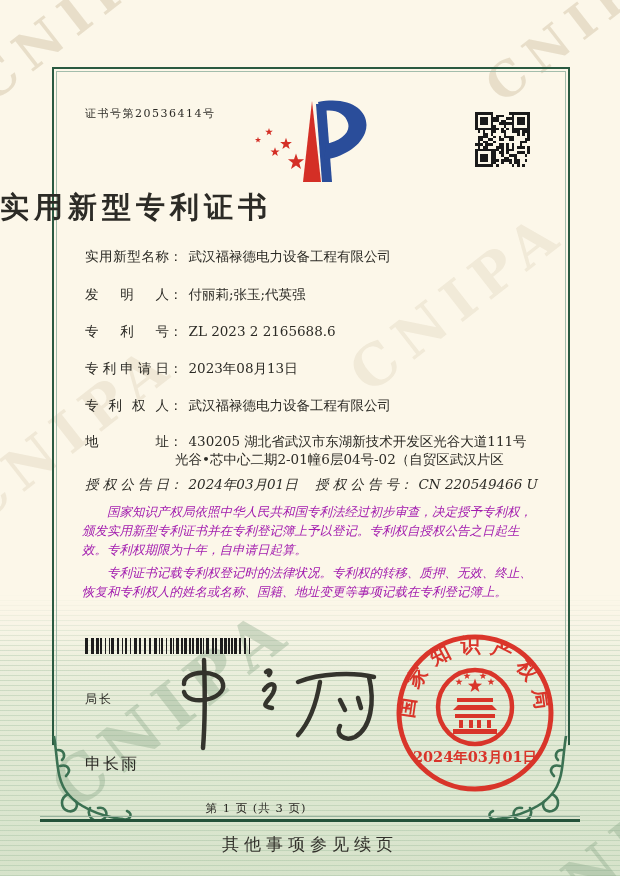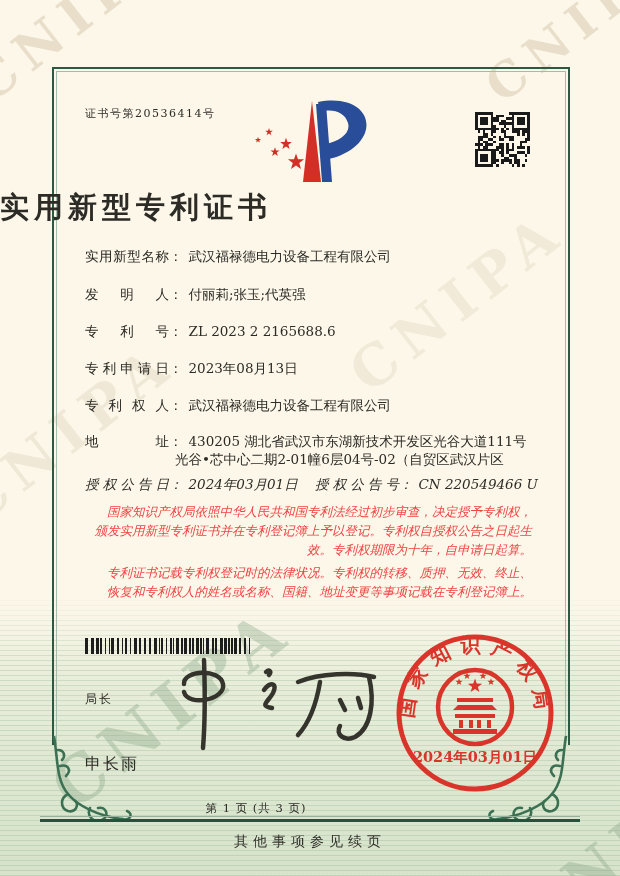--- a/index.html
+++ b/index.html
@@ -25,32 +25,32 @@
   #frame-inner{position:absolute;left:2px;top:2px;right:2px;bottom:0;
     border-top:1px solid #a3bdac;border-left:1px solid #a3bdac;border-right:1px solid #a3bdac;}
   .content{z-index:3;}
   #cert-number{left:85px;top:106px;font-size:11px;letter-spacing:1.5px;}
   #title{left:0;top:188px;width:620px;text-align:left;font-size:29px;font-weight:700;letter-spacing:5px;}
   .row{left:85px;width:460px;height:20px;font-size:13.5px;}
   .lab{display:inline-block;width:84px;text-align:justify;text-align-last:justify;vertical-align:top;}
   .val{margin-left:6px;}
   .addr2{left:175px;top:451px;font-size:13.5px;}
   .pair2{position:absolute;left:230px;top:0;}
-  #paragraphs{left:74px;top:502px;width:458px;font-size:12.5px;line-height:19px;color:#ef4444;
-      font-style:italic;text-align:right;}
+  #paragraphs{left:82px;top:502px;width:458px;font-size:12.5px;line-height:19px;color:#a21caf;
+      font-style:italic;}
   #paragraphs p{margin:0 0 4px 0;text-indent:2em;}
   #barcode-wrap{left:85px;top:638px;width:168px;height:16px;}
   #sig-title{left:85px;top:691px;font-size:12px;letter-spacing:2px;}
   #sig-name{left:85px;top:718px;font-size:16px;letter-spacing:2px;margin-top:36px;}
   #signature{left:168px;top:648px;}
   #seal{left:392px;top:630px;}
   #page-info{left:0;top:801px;width:512px;text-align:center;font-size:11.5px;letter-spacing:1px;z-index:3;}
   #sep-light{left:40px;top:816px;width:540px;height:0;border-top:1px solid #95b19d;z-index:3;}
   #sep-dark{left:40px;top:819px;width:540px;height:2.5px;background:#24523a;z-index:3;}
-  #footer-note{left:0;top:833px;width:620px;text-align:center;font-size:14px;letter-spacing:5px;color:#32312b;z-index:3;}
+  #footer-note{left:0;top:833px;width:620px;text-align:center;font-size:17px;letter-spacing:5px;color:#32312b;z-index:3;}
   .orn{z-index:2;}
 </style>
 </head>
 <body>
 
 <svg width="0" height="0" style="position:absolute" aria-hidden="true">
   <defs>
     <path id="star" d="M0,-10 L2.35,-3.24 L9.51,-3.09 L3.8,1.24 L5.88,8.09 L0,4 L-5.88,8.09 L-3.8,1.24 L-9.51,-3.09 L-2.35,-3.24 Z"></path>
   </defs>
 </svg>

